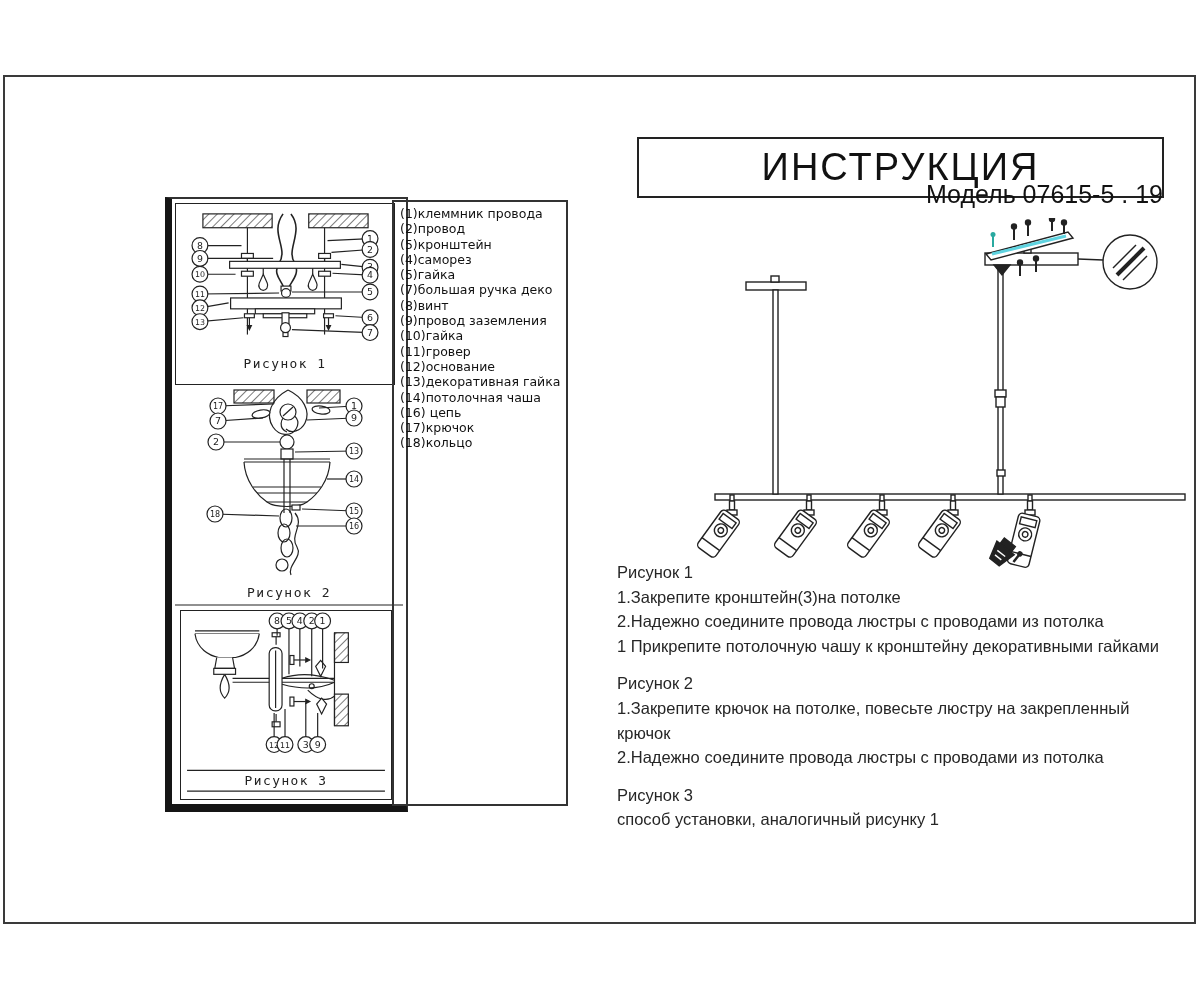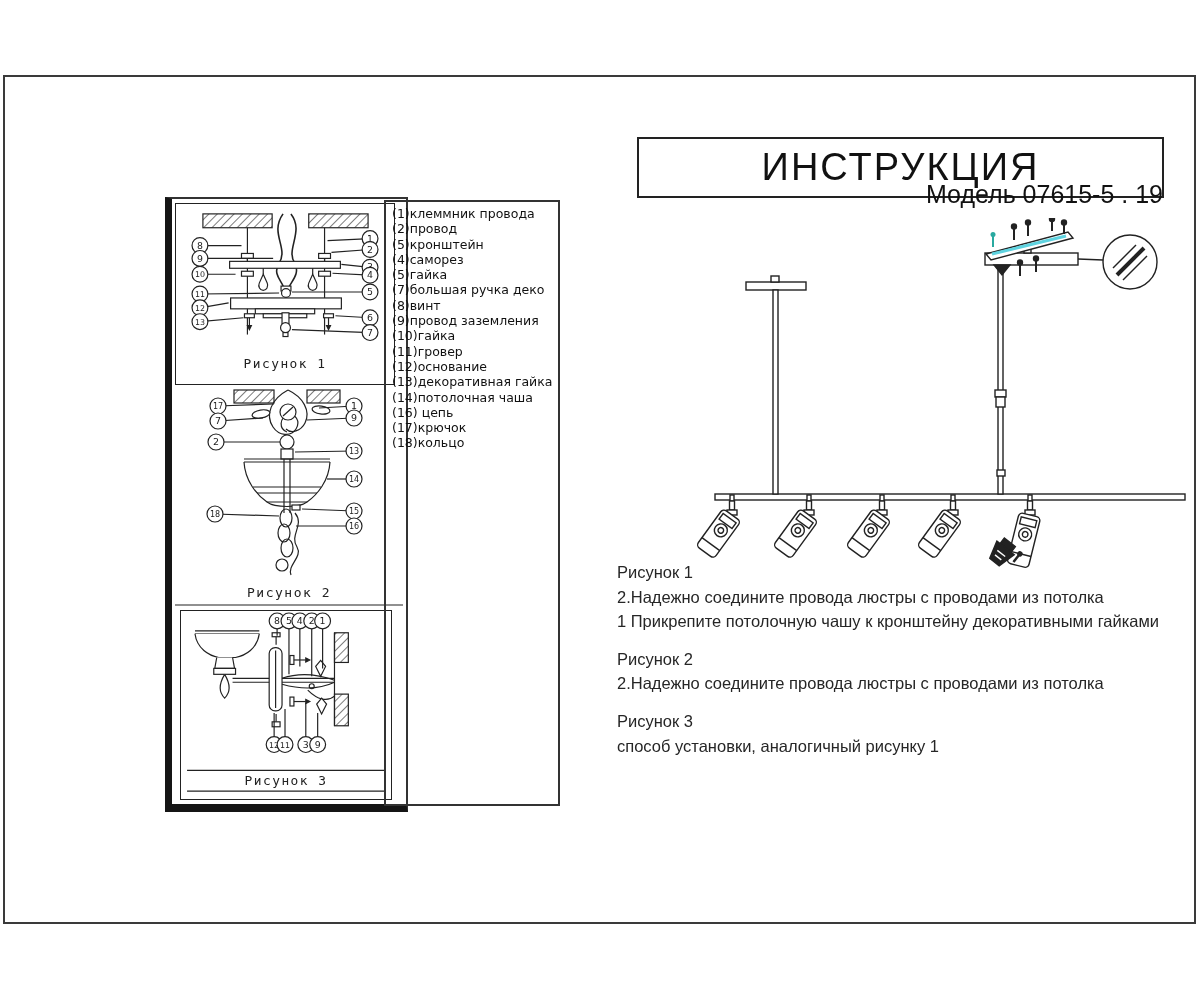--- a/index.html
+++ b/index.html
@@ -12,21 +12,21 @@
   .model-line{position:absolute;left:878px;top:180px;width:285px;height:30px;text-align:right;
               font-size:25px;color:#111;}
   .figures-panel{position:absolute;left:165px;top:197px;width:243px;height:615px;background:#fff;
                  border-top:2px solid #333;border-right:2px solid #333;
                  border-left:7px solid #151515;border-bottom:8px solid #151515;box-sizing:border-box;}
   .fig1-box{position:absolute;left:3px;top:4px;width:220px;height:182px;border:1.5px solid #222;box-sizing:border-box;}
   .fig1-box svg{width:100%;height:100%;display:block;}
   .fig2-svg{position:absolute;left:3px;top:186px;width:228px;height:228px;}
   .fig3-box{position:absolute;left:8px;top:411px;width:212px;height:190px;border:1.5px solid #222;box-sizing:border-box;}
   .fig3-box svg{width:100%;height:100%;display:block;}
-  .parts-panel{position:absolute;left:384px;top:200px;width:176px;height:606px;border:2px solid #333;
+  .parts-panel{position:absolute;left:392px;top:200px;width:176px;height:606px;border:2px solid #333;
                box-sizing:border-box;padding:4px 5px 0 6px;}
   .part-item{font-family:"DejaVu Sans",sans-serif;font-size:12.5px;line-height:15.3px;color:#111;
              overflow-wrap:anywhere;}
   .main-drawing{position:absolute;left:630px;top:218px;width:565px;height:360px;}
   .diagram line,.diagram path,.diagram rect,.diagram polygon,.diagram circle,.diagram ellipse{
       stroke:#222;stroke-width:1.2;fill:none;}
   #main-svg line,#main-svg path,#main-svg rect,#main-svg polygon,#main-svg circle{stroke-width:1.4;}
   .diagram text{fill:#222;stroke:none;}
   .fig-label{font-family:"DejaVu Sans Mono",monospace;font-size:13px;letter-spacing:1.5px;text-anchor:middle;}
   .callout-num{font-family:"DejaVu Sans",sans-serif;font-size:9.5px;text-anchor:middle;}
@@ -409,27 +409,29 @@
     <g transform="translate(389,337) rotate(38)">
       <line style="stroke-width:2.5" x1="0" y1="0" x2="0" y2="9"></line>
         <circle style="fill:#222" cx="0" cy="-1.5" r="2"></circle>
     </g>
   </svg>
 
   <div class="instructions">
     <div class="instr-block">
       <div class="instr-title">Рисунок 1</div>
       <div>
+          <div class="instr-line">1.Закрепите кронштейн(3)на потолке</div>
           <div class="instr-line">2.Надежно соедините провода люстры с проводами из потолка</div>
           <div class="instr-line">1 Прикрепите потолочную чашу к кронштейну декоративными гайками</div>
         </div>
     </div>
     <div class="instr-block">
       <div class="instr-title">Рисунок 2</div>
       <div>
+          <div class="instr-line">1.Закрепите крючок на потолке, повесьте люстру на закрепленный крючок</div>
           <div class="instr-line">2.Надежно соедините провода люстры с проводами из потолка</div>
         </div>
     </div>
     <div class="instr-block block-fig3">
       <div class="instr-title">Рисунок 3</div>
       <div>
           <div class="instr-line">способ установки, аналогичный рисунку 1</div>
         </div>
     </div>
   </div>

